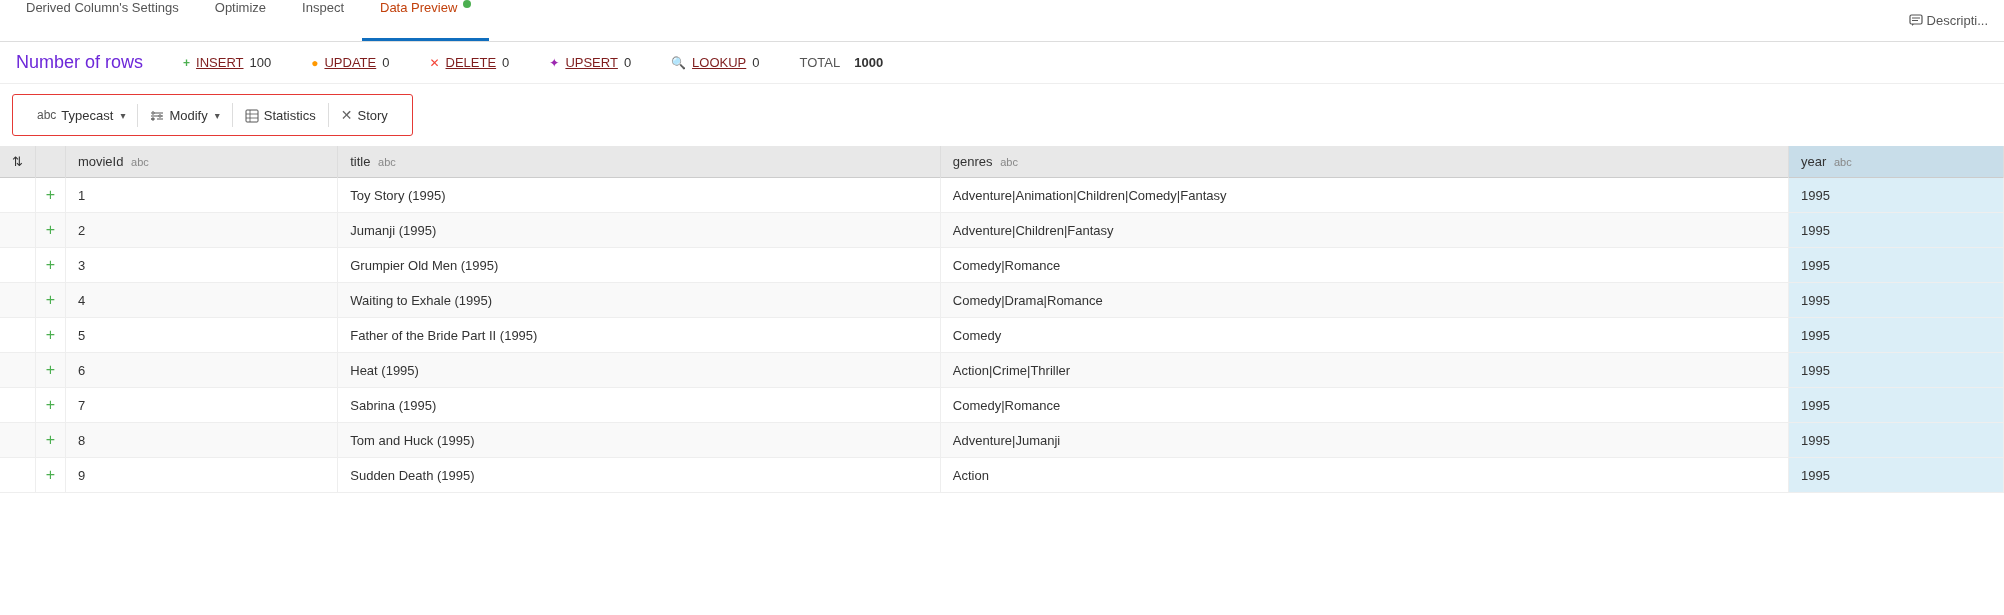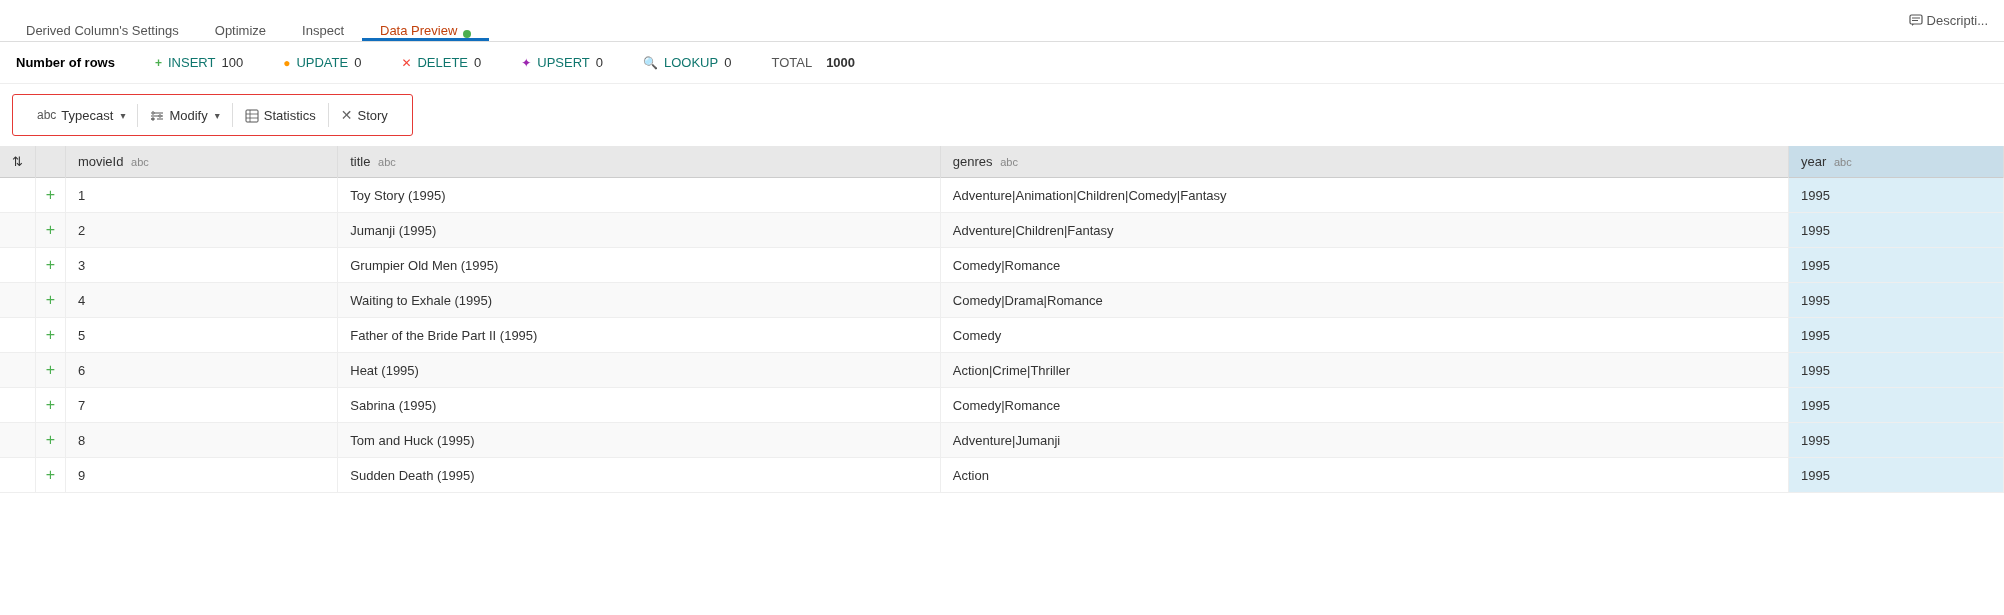--- a/index.html
+++ b/index.html
@@ -11,21 +11,21 @@
       align-items: center;
       border-bottom: 1px solid #ddd;
       background: #fff;
       height: 42px;
       padding: 0 8px;
     }
     .top-nav-tab {
       padding: 0 18px;
       height: 100%;
       display: flex;
-      align-items: flex-end;
+      align-items: flex-start;
       cursor: pointer;
       font-size: 13px;
       color: #555;
       border-bottom: 3px solid transparent;
       user-select: none;
     }
     .top-nav-tab.active {
       color: #c2410c;
       border-bottom: 3px solid #106ebe;
       font-weight: 500;
@@ -51,24 +51,24 @@
     
     .stats-row {
       display: flex;
       align-items: center;
       padding: 10px 16px;
       border-bottom: 1px solid #eee;
       background: #fff;
       gap: 40px;
       height: 42px;
     }
-    .stats-label { font-size: 13px; color: #000000; font-weight: 700; }
+    .stats-label { font-size: 18px; color: #6d28d9; font-weight: 400; }
     .stat-item { display: flex; align-items: center; gap: 6px; font-size: 13px; }
     .stat-item .stat-icon { font-size: 12px; }
-    .stat-item .stat-key { color: #0f766e; }
+    .stat-item .stat-key { color: #7f1d1d; text-decoration: underline; }
     .stat-item .stat-val { color: #333; font-weight: 500; }
     .insert-icon { color: #4CAF50; font-weight: bold; }
     .update-icon { color: #FF9800; }
     .delete-icon { color: #f44336; }
     .upsert-icon { color: #9C27B0; }
     .total-key { color: #555; font-weight: 400; }
     .total-val { color: #333; font-weight: 600; margin-left: 8px; }
 
     
     .toolbar {

